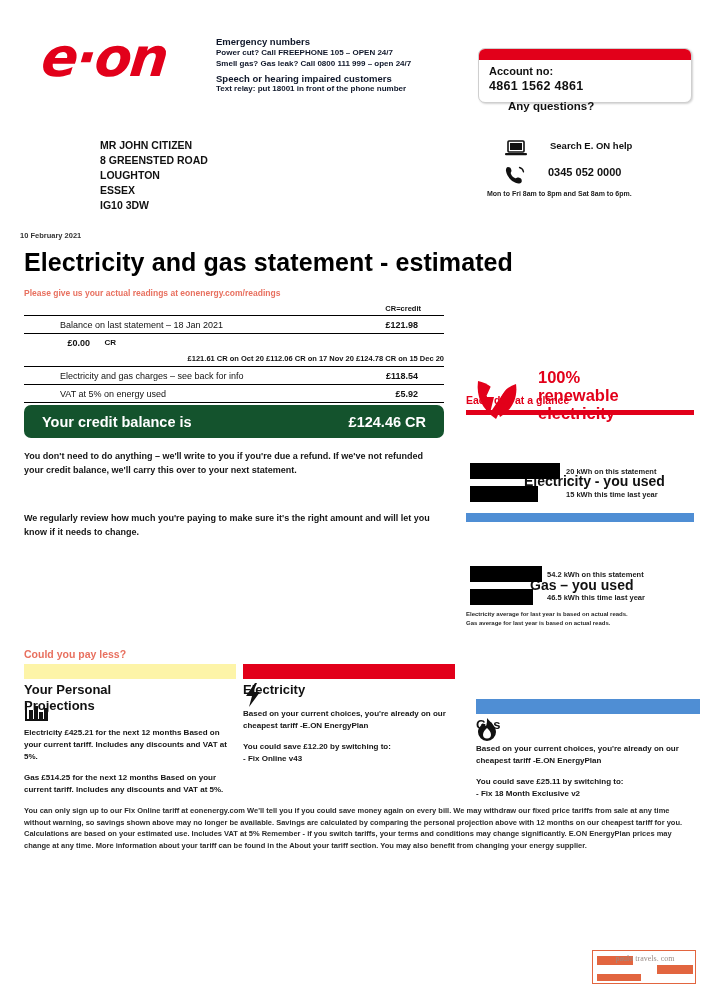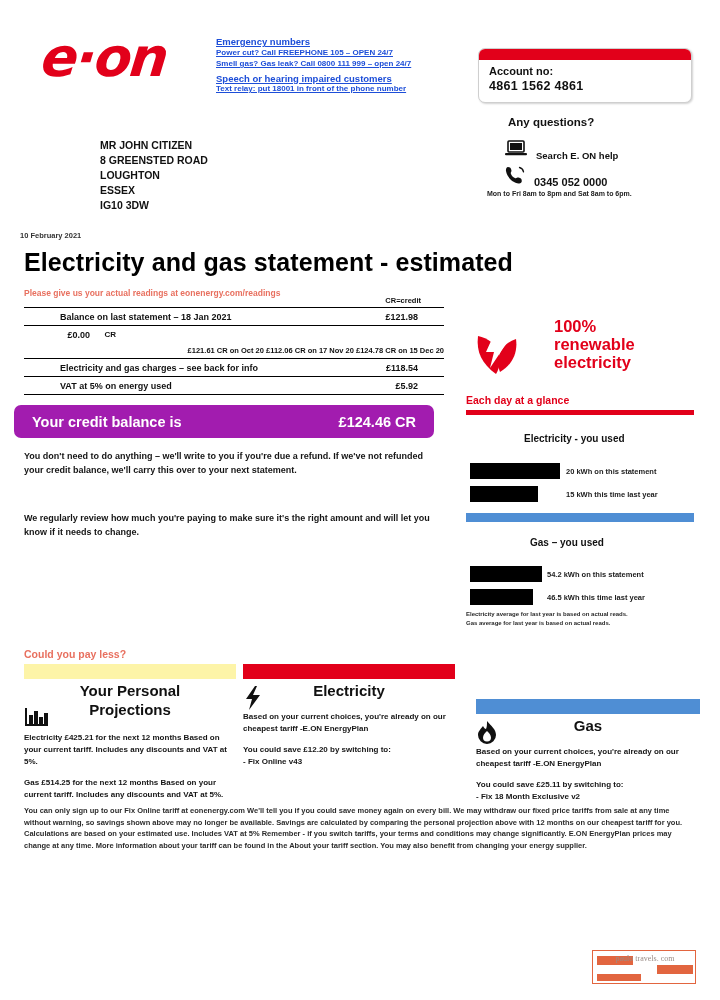--- a/index.html
+++ b/index.html
@@ -16,41 +16,41 @@
   .page { position: relative; width: 720px; height: 1000px; }
 
   
   .logo {
     position: absolute; left: 42px; top: 26px;
     font-family: "DejaVu Sans", sans-serif;
     font-size: 54px; font-weight: 700; font-style: italic;
     color: #e2001a; letter-spacing: -2px;
     transform: skewX(-6deg);
   }
-  .emergency { position: absolute; left: 216px; top: 36px; width: 240px; color: #1d4ed8; text-decoration: underline; }
+  .emergency { position: absolute; left: 216px; top: 36px; width: 240px; color: #0f172a; }
   .emg-h { font-size: 9.5px; font-weight: 700; margin-bottom: 1px; }
   .emg-l { font-size: 8px; font-weight: 700; margin-bottom: 1px; line-height: 1.25; }
   .emg-h2 { font-size: 9.5px; font-weight: 700; margin-top: 4px; }
 
   .acct-box {
     position: absolute; left: 478px; top: 48px; width: 212px;
     border: 1px solid #cfcfcf; border-radius: 7px;
     box-shadow: 1px 1px 2px rgba(0,0,0,.18);
     background: #fff; overflow: hidden;
   }
   .acct-bar { height: 11px; background: #e2001a; }
   .acct-inner { padding: 5px 10px 9px; }
   .acct-l { font-size: 11px; font-weight: 700; }
   .acct-v { font-size: 12.5px; font-weight: 700; margin-top: 2px; letter-spacing: .3px; }
 
   .questions {
-    position: absolute; left: 508px; top: 116px;
+    position: absolute; left: 508px; top: 100px;
     font-size: 11.5px; font-weight: 700;
   }
-  .q-row { position: absolute; display: flex; align-items: flex-end; gap: 9px; }
+  .q-row { position: absolute; display: flex; align-items: flex-start; gap: 23px; }
   .q-row .txt { font-size: 9.5px; font-weight: 600; }
   .q-row .txt.big { font-size: 11px; font-weight: 700; }
   .q-hours {
     position: absolute; left: 487px; top: 190px;
     font-size: 7px; font-weight: 700; color: #222;
   }
 
   .address {
     position: absolute; left: 100px; top: 138px;
     font-size: 10.5px; font-weight: 700; line-height: 1.42; color: #111;
@@ -64,57 +64,57 @@
   .title {
     position: absolute; left: 24px; top: 248px;
     font-size: 25px; font-weight: 700; letter-spacing: .1px; color: #000;
   }
   .readings-note {
     position: absolute; left: 24px; top: 288px;
     font-size: 8.5px; font-weight: 600; color: #e8705f;
   }
 
   
-  .tbl { position: absolute; left: 24px; top: 296px; width: 420px; }
+  .tbl { position: absolute; left: 24px; top: 304px; width: 420px; }
   .cr-credit { font-size: 7.5px; font-weight: 700; text-align: right; padding-right: 23px; margin-bottom: 2px; }
   .rule { border-top: 1.6px solid #000; }
   .trow { display: flex; align-items: center; height: 17px; }
-  .trow .lbl { flex: 1; font-size: 9px; font-weight: 700; padding-left: 36px; }
+  .trow .lbl { flex: 1; font-size: 9px; font-weight: 400; padding-left: 36px; }
   .trow .amt { width: 66px; text-align: right; font-size: 9px; font-weight: 700; }
   .trow .suf { width: 26px; text-align: right; font-size: 8px; font-weight: 700; }
   .subline { font-size: 7.5px; font-weight: 700; padding-left: 36px; height: 15px; line-height: 15px; text-align: right; }
 
   .balance-bar {
-    position: absolute; left: 14px; top: 405px; width: 420px; height: 33px;
-    background: #a21caf; border-radius: 7px;
+    position: absolute; left: 24px; top: 405px; width: 420px; height: 33px;
+    background: #14532d; border-radius: 7px;
     display: flex; align-items: center; justify-content: space-between;
     padding: 0 18px; box-sizing: border-box; color: #fff;
   }
   .balance-bar .l { font-size: 14.5px; font-weight: 700; }
   .balance-bar .v { font-size: 14.5px; font-weight: 700; padding-left: 48px; }
 
   .para {
     position: absolute; font-size: 9px; font-weight: 600;
     line-height: 1.5; color: #151515; width: 420px;
   }
   .para.p1 { left: 24px; top: 450px; }
   .para.p2 { left: 24px; top: 512px; }
 
   
   .renew { position: absolute; left: 466px; top: 318px; width: 230px; }
-  .renew-wrap { display: flex; gap: 26px; }
+  .renew-wrap { display: flex; align-items: center; gap: 10px; margin-top: 45px; }
   .renew-txt { font-size: 16.5px; font-weight: 600; color: #e2001a; line-height: 1.08; }
   .glance {
     position: absolute; left: 466px; top: 394px;
     font-size: 10.5px; font-weight: 600; color: #e2001a;
   }
   .glance-rule { position: absolute; left: 466px; top: 410px; width: 228px; height: 5px; background: #e2001a; }
 
   .usage-title {
-    position: absolute; font-size: 10px; font-weight: 700; color: #111;
+    position: absolute; font-size: 14px; font-weight: 700; color: #111; margin-top: 40px;
   }
   .ut-elec { left: 524px; top: 433px; }
   .ut-gas  { left: 530px; top: 537px; }
 
   .bar { position: absolute; background: #000; }
   .bar-lbl { position: absolute; font-size: 7.5px; font-weight: 600; color: #1b1b1b; }
 
   .blue-rule { position: absolute; left: 466px; top: 513px; width: 228px; height: 9px; background: #4f8ed4; }
 
   .usage-foot {
@@ -129,21 +129,21 @@
   }
   .col { position: absolute; top: 664px; width: 212px; }
   .col.c1 { left: 24px; }
   .col.c2 { left: 243px; }
   .col.c3 { left: 476px; width: 224px; margin-top: 35px; }
   .col-bar { height: 15px; }
   .col-bar.yellow { background: #fdf4a8; }
   .col-bar.red { background: #e2001a; }
   .col-bar.blue { background: #4f8ed4; }
   .col-head {
-    text-align: center; font-size: 15px; font-weight: 700;
+    text-align: left; font-size: 13px; font-weight: 700;
     margin-top: 3px; line-height: 1.25; color: #111;
   }
   .col-body { font-size: 8px; font-weight: 600; line-height: 1.5; color: #151515; }
   .col-body.bold { font-weight: 700; }
   .spacer { height: 9px; }
 
   .icon-box { height: 26px; margin-top: 2px; }
 
   .fineprint {
     position: absolute; left: 24px; top: 805px; width: 670px;

